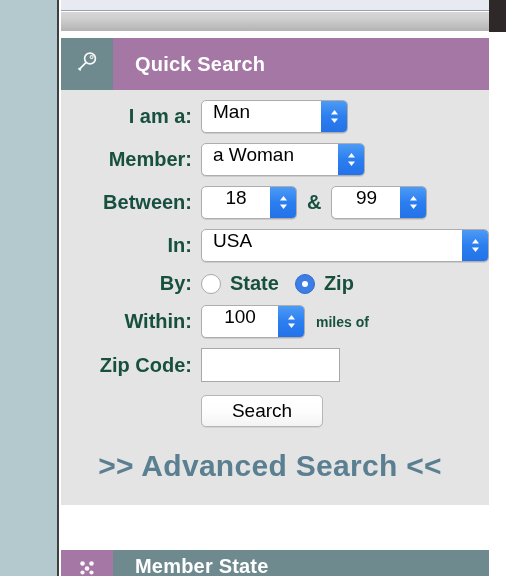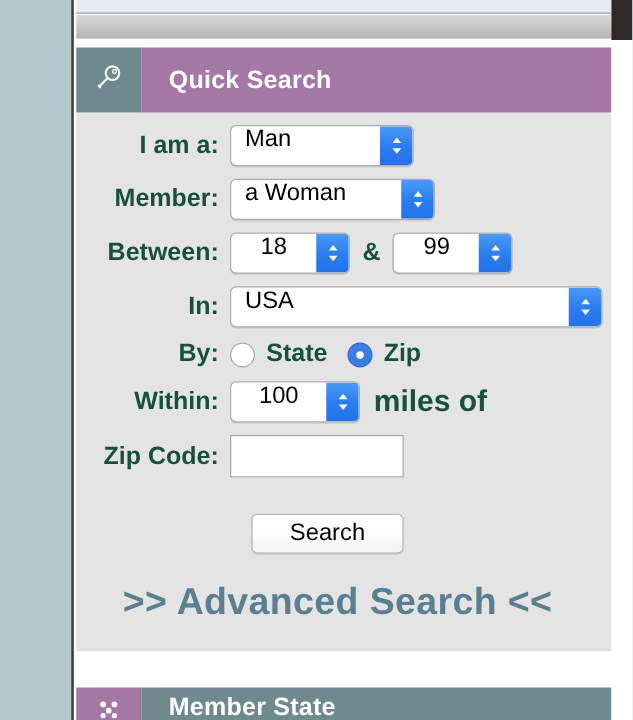--- a/index.html
+++ b/index.html
@@ -96,21 +96,21 @@
   #quick-search-body {
     background: #e4e4e4;
     padding: 10px 0 22px 0;
   }
 
   
   .form-row {
     display: flex;
     align-items: center;
     margin: 0 0 10px 0;
-    padding-left: 3px;
+    padding-left: 20px;
   }
   .row-label {
     color: #18503f;
     font-size: 20px;
     font-weight: bold;
     text-align: right;
     width: 120px;
     flex: 0 0 120px;
     padding-right: 9px;
     box-sizing: border-box;
@@ -160,21 +160,21 @@
   .select.w-within{ width: 104px; }
 
   .amp {
     color: #18503f;
     font-size: 20px;
     font-weight: bold;
     margin: 0 10px;
   }
   .suffix-text {
     color: #18503f;
-    font-size: 24px;
+    font-size: 14px;
     font-weight: bold;
     margin-left: 11px;
     white-space: nowrap;
   }
 
   
   .radio-group {
     display: flex;
     align-items: center;
   }
@@ -225,21 +225,21 @@
     font-family: "Liberation Sans", sans-serif;
     padding: 0 6px;
     color: #000;
     outline: none;
   }
 
   
   .btn-row {
     display: flex;
     justify-content: center;
-    margin-top: 29px;
+    margin-top: 13px;
     padding-right: 26px;
   }
   .search-button {
     min-width: 122px;
     height: 32px;
     border-radius: 5px;
     background: linear-gradient(to bottom, #ffffff 0%, #fdfdfd 55%, #f3f3f3 100%);
     border: 1px solid #b6b6b6;
     box-shadow: 0 1px 0 rgba(0,0,0,0.08);
     font-size: 19px;

